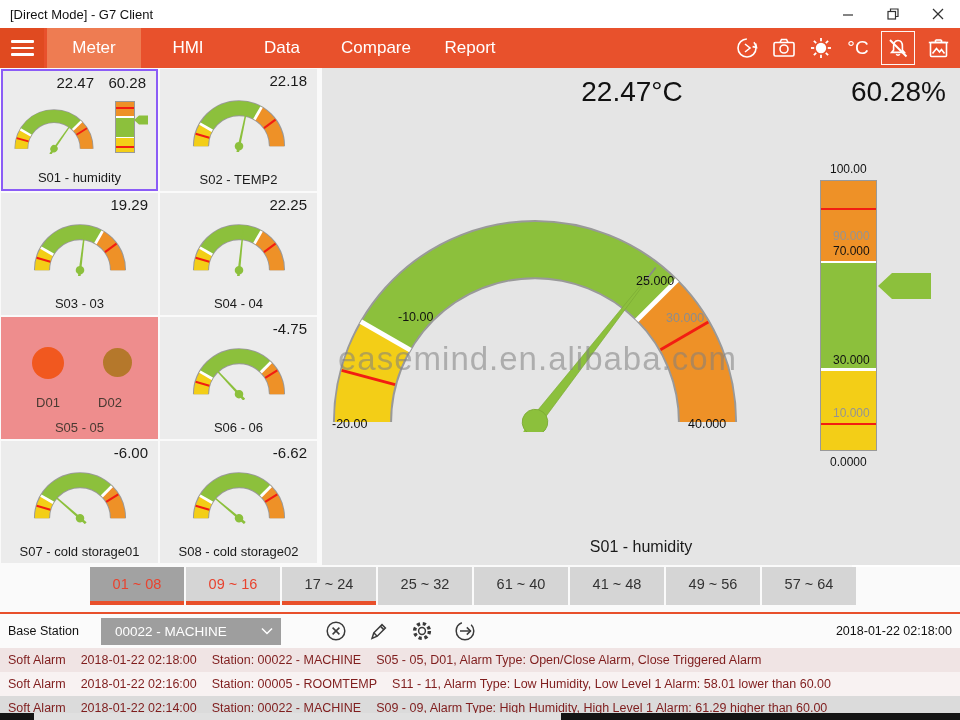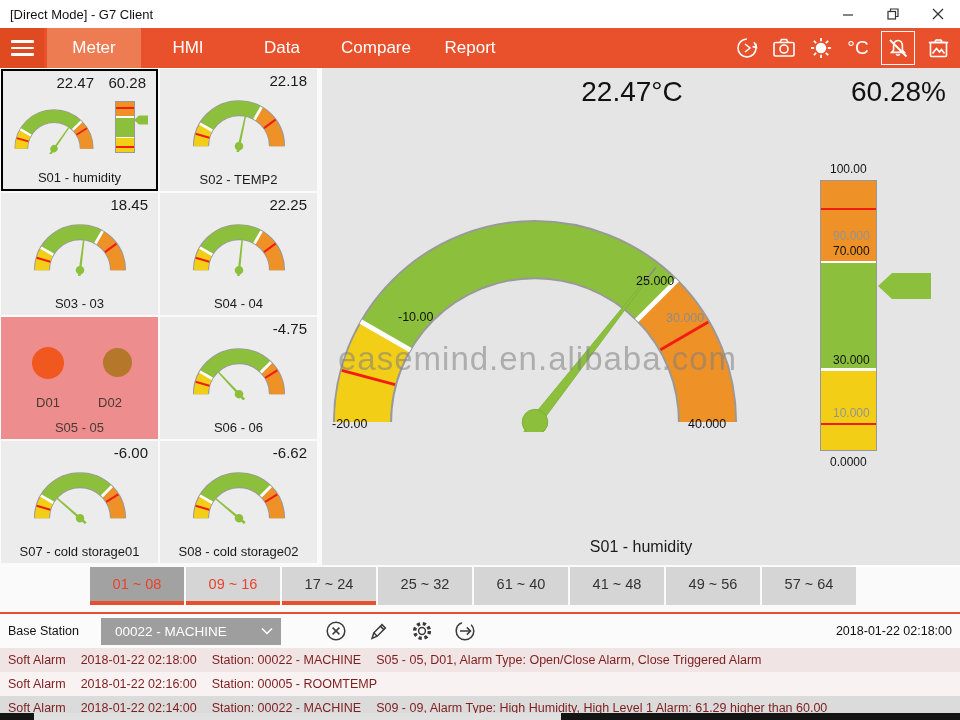--- a/index.html
+++ b/index.html
@@ -28,21 +28,21 @@
   .nav-right { margin-left:auto; display:flex; align-items:center; gap:9px; padding-right:8px; }
   .nav-icon { width:28px; height:28px; display:flex; align-items:center; justify-content:center; }
   .nav-icon svg { stroke:#fff; fill:none; stroke-width:1.6; }
   .nav-icon.boxed { border:1px solid rgba(255,255,255,.95); width:34px; height:34px; }
   .unit-icon { color:#fff; font-size:19px; }
 
   
   .left-panel { position:absolute; left:0; top:68px; width:320px; height:497px; background:#FAFAFA;
                 display:grid; grid-template-columns:157px 157px; grid-auto-rows:122px; gap:2px; padding:1px; }
   .card { position:relative; background:#ECECEC; }
-  .card.selected { border:2px solid #000000; }
+  .card.selected { border:2px solid #8b5cf6; }
   .card.alarm { background:#EE8D8D; }
   .card-value { position:absolute; top:3px; right:10px; font-size:15px; color:#1a1a1a; }
   .card-value.v1 { right:62px; }
   .card-label { position:absolute; bottom:4px; width:100%; text-align:center; font-size:13px; color:#1a1a1a; }
   .mini-gauge { position:absolute; top:22px; left:50%; transform:translateX(-50%); width:114px; height:61px; }
   .mini-gauge.s01 { left:2px; transform:none; top:30px; width:98px; height:53px; }
   .mini-bar { position:absolute; left:112px; top:30px; width:20px; height:52px; border:1.5px solid #999; }
   .mini-bar .seg { position:absolute; left:0; width:100%; }
   .mini-ptr { position:absolute; left:131px; top:44px; width:14px; height:10px; }
   .dcircle { position:absolute; border-radius:50%; }
@@ -255,21 +255,21 @@
         <line x1="86.29" y1="38.90" x2="98.43" y2="30.07" stroke="#F21D12" stroke-width="2.2"></line>
         <g transform="rotate(-78 60 58)">
           <polygon points="52,56.6 104,57.4 104,58.6 52,59.4" fill="#8CC03C"></polygon>
           <circle cx="60" cy="58" r="4.5" fill="#8CC03C"></circle>
         </g>
       </svg>
       <div class="card-label">S02 - TEMP2</div>
     </div>
 
     <div class="card">
-      <div class="card-value">18.45</div>
+      <div class="card-value">19.29</div>
       <svg class="mini-gauge" viewBox="0 0 120 64">
         <path d="M 20,58 A 40,40 0 0 1 100,58" stroke="#999" stroke-width="17" fill="none"></path>
         <path d="M 20,58 A 40,40 0 0 1 25.36,38" stroke="#F3CE17" stroke-width="15" fill="none"></path>
         <path d="M 25.36,38 A 40,40 0 0 1 80,23.36" stroke="#8CC03C" stroke-width="15" fill="none"></path>
         <path d="M 80,23.36 A 40,40 0 0 1 100,58" stroke="#EE9127" stroke-width="15" fill="none"></path>
         <line x1="31.85" y1="41.75" x2="18.86" y2="34.25" stroke="#fff" stroke-width="3"></line>
         <line x1="76.25" y1="29.85" x2="83.75" y2="16.86" stroke="#fff" stroke-width="3"></line>
         <line x1="28.76" y1="49.04" x2="14.34" y2="44.91" stroke="#F21D12" stroke-width="2.2"></line>
         <line x1="86.29" y1="38.90" x2="98.43" y2="30.07" stroke="#F21D12" stroke-width="2.2"></line>
         <g transform="rotate(-83 60 58)">
@@ -473,20 +473,21 @@
     <div class="alarm-row r0">
       <span>Soft Alarm</span>
       <span>2018-01-22 02:18:00</span>
       <span>Station: 00022 - MACHINE</span>
       <span class="detail">S05 - 05, D01, Alarm Type: Open/Close Alarm, Close Triggered Alarm</span>
     </div>
     <div class="alarm-row r1">
       <span>Soft Alarm</span>
       <span>2018-01-22 02:16:00</span>
       <span>Station: 00005 - ROOMTEMP</span>
+      <span class="detail">S11 - 11, Alarm Type: Low Humidity, Low Level 1 Alarm: 58.01 lower than 60.00</span>
     </div>
     <div class="alarm-row r2">
       <span>Soft Alarm</span>
       <span>2018-01-22 02:14:00</span>
       <span>Station: 00022 - MACHINE</span>
       <span class="detail">S09 - 09, Alarm Type: High Humidity, High Level 1 Alarm: 61.29 higher than 60.00</span>
     </div>
   </div>
 
   <div class="hscroll">

